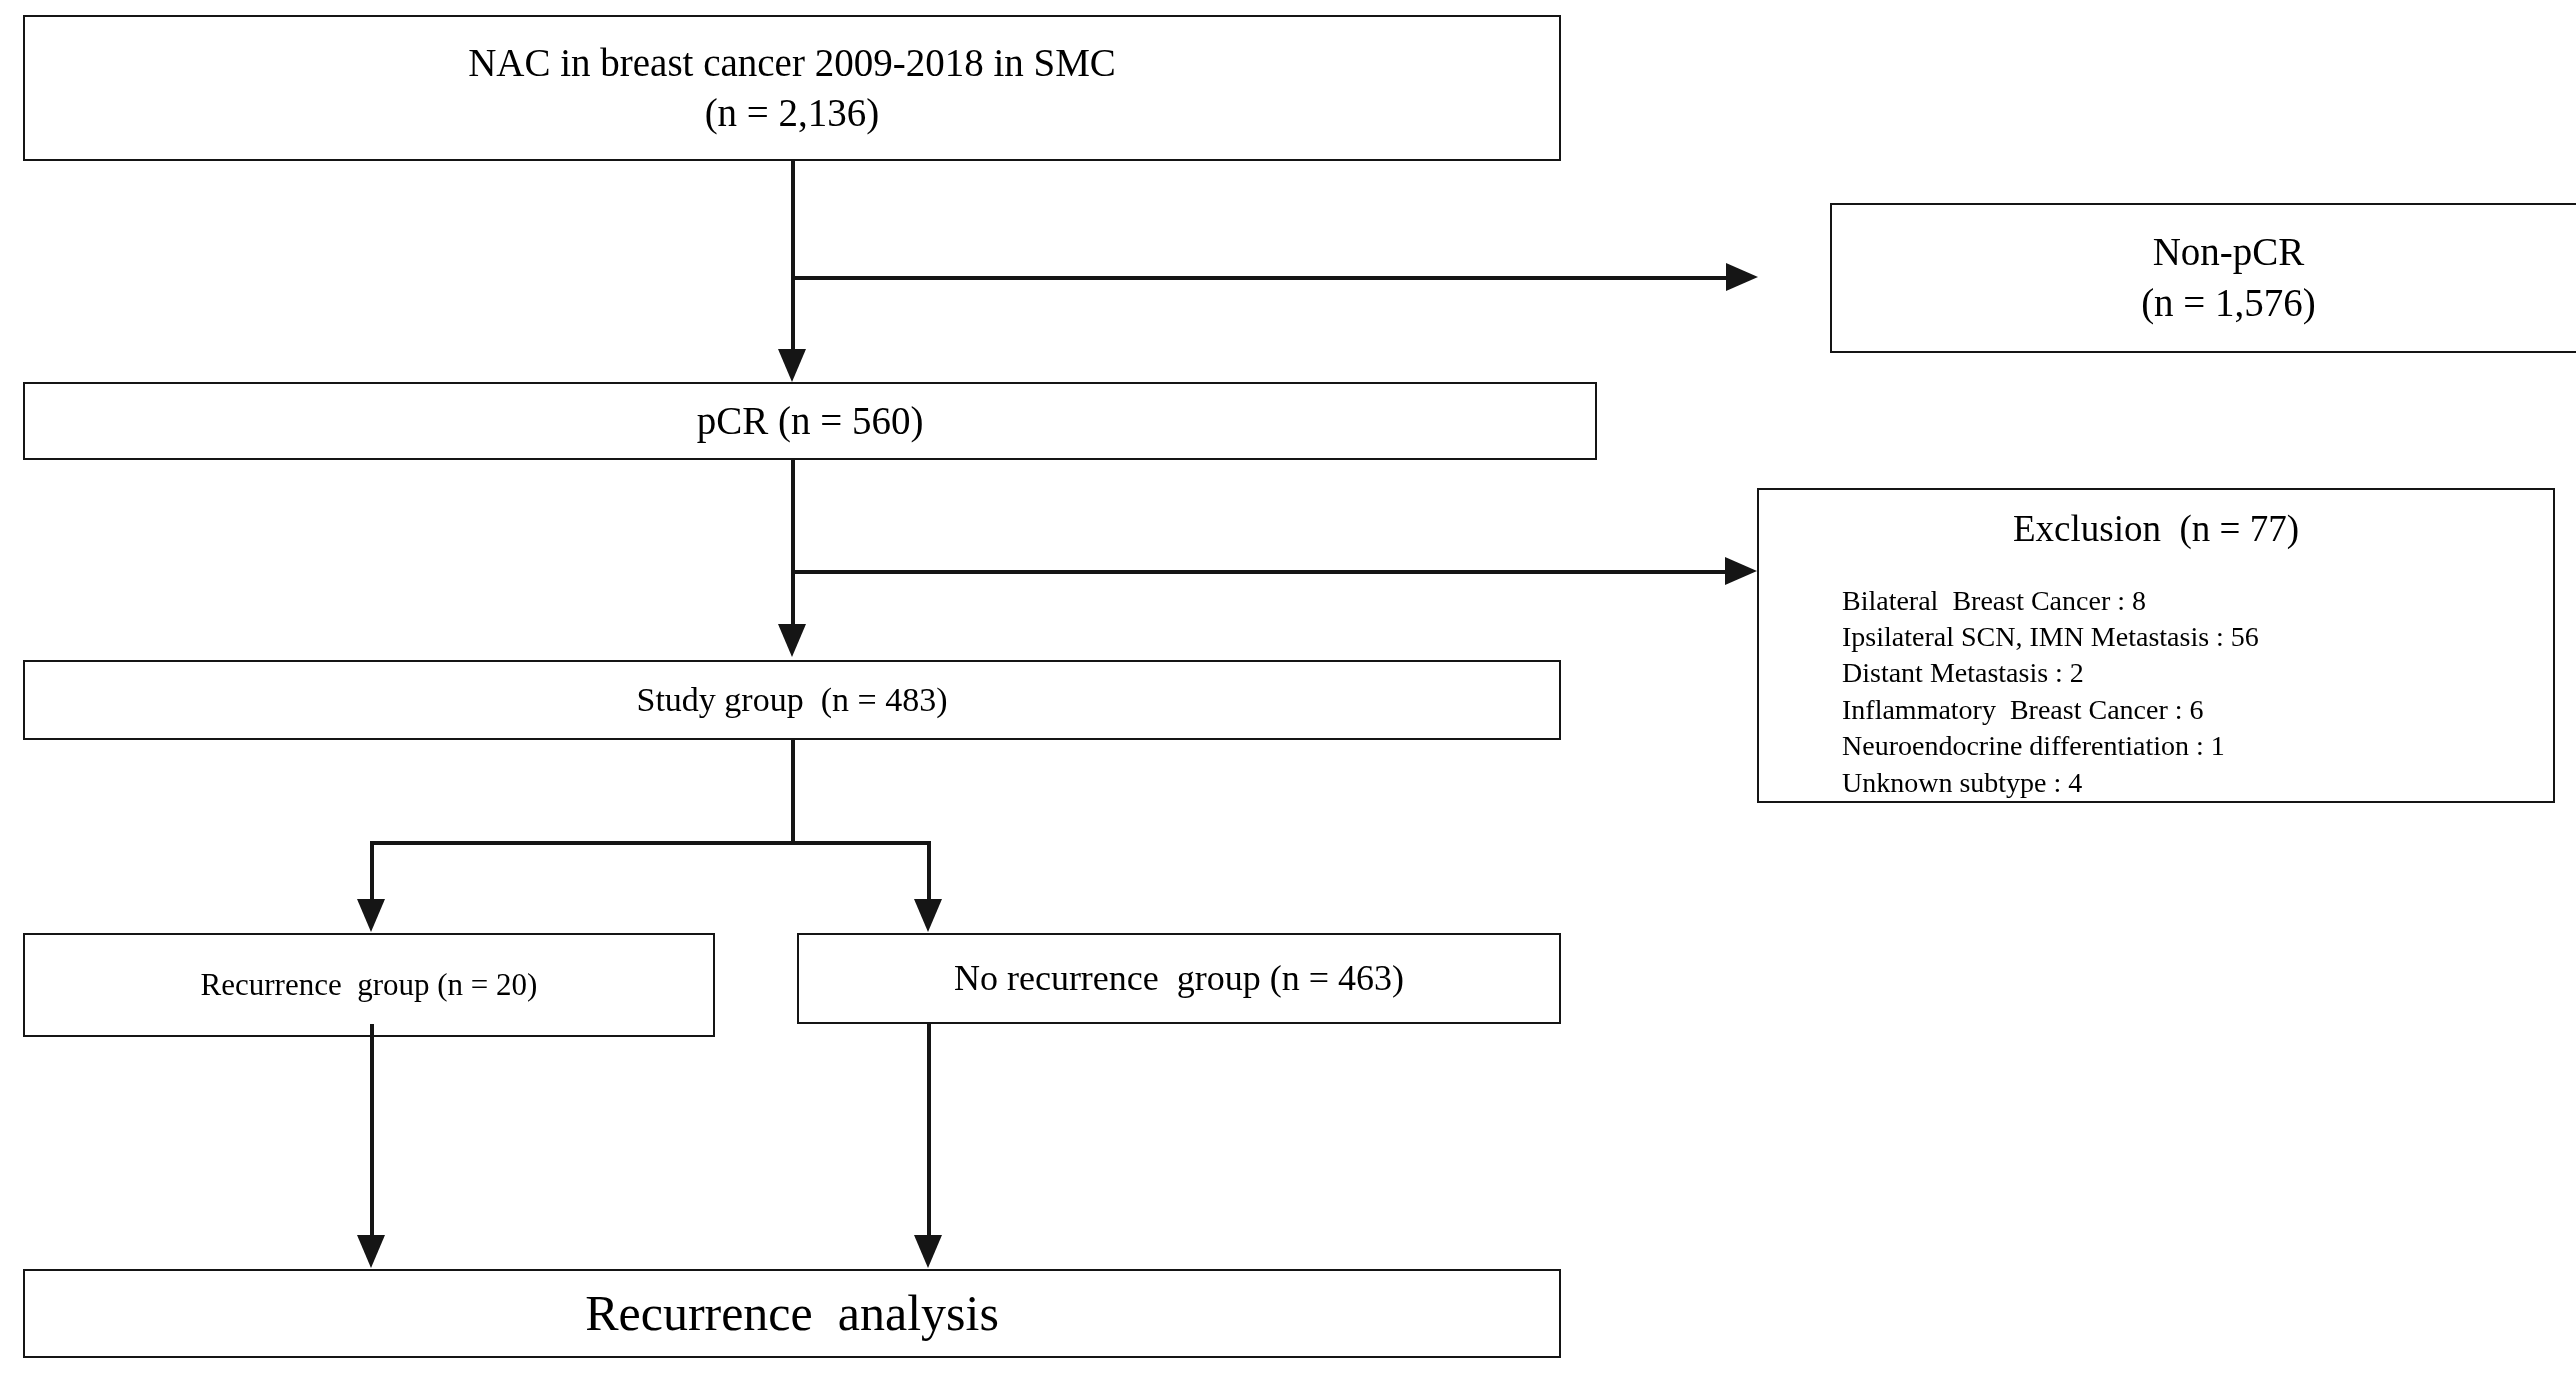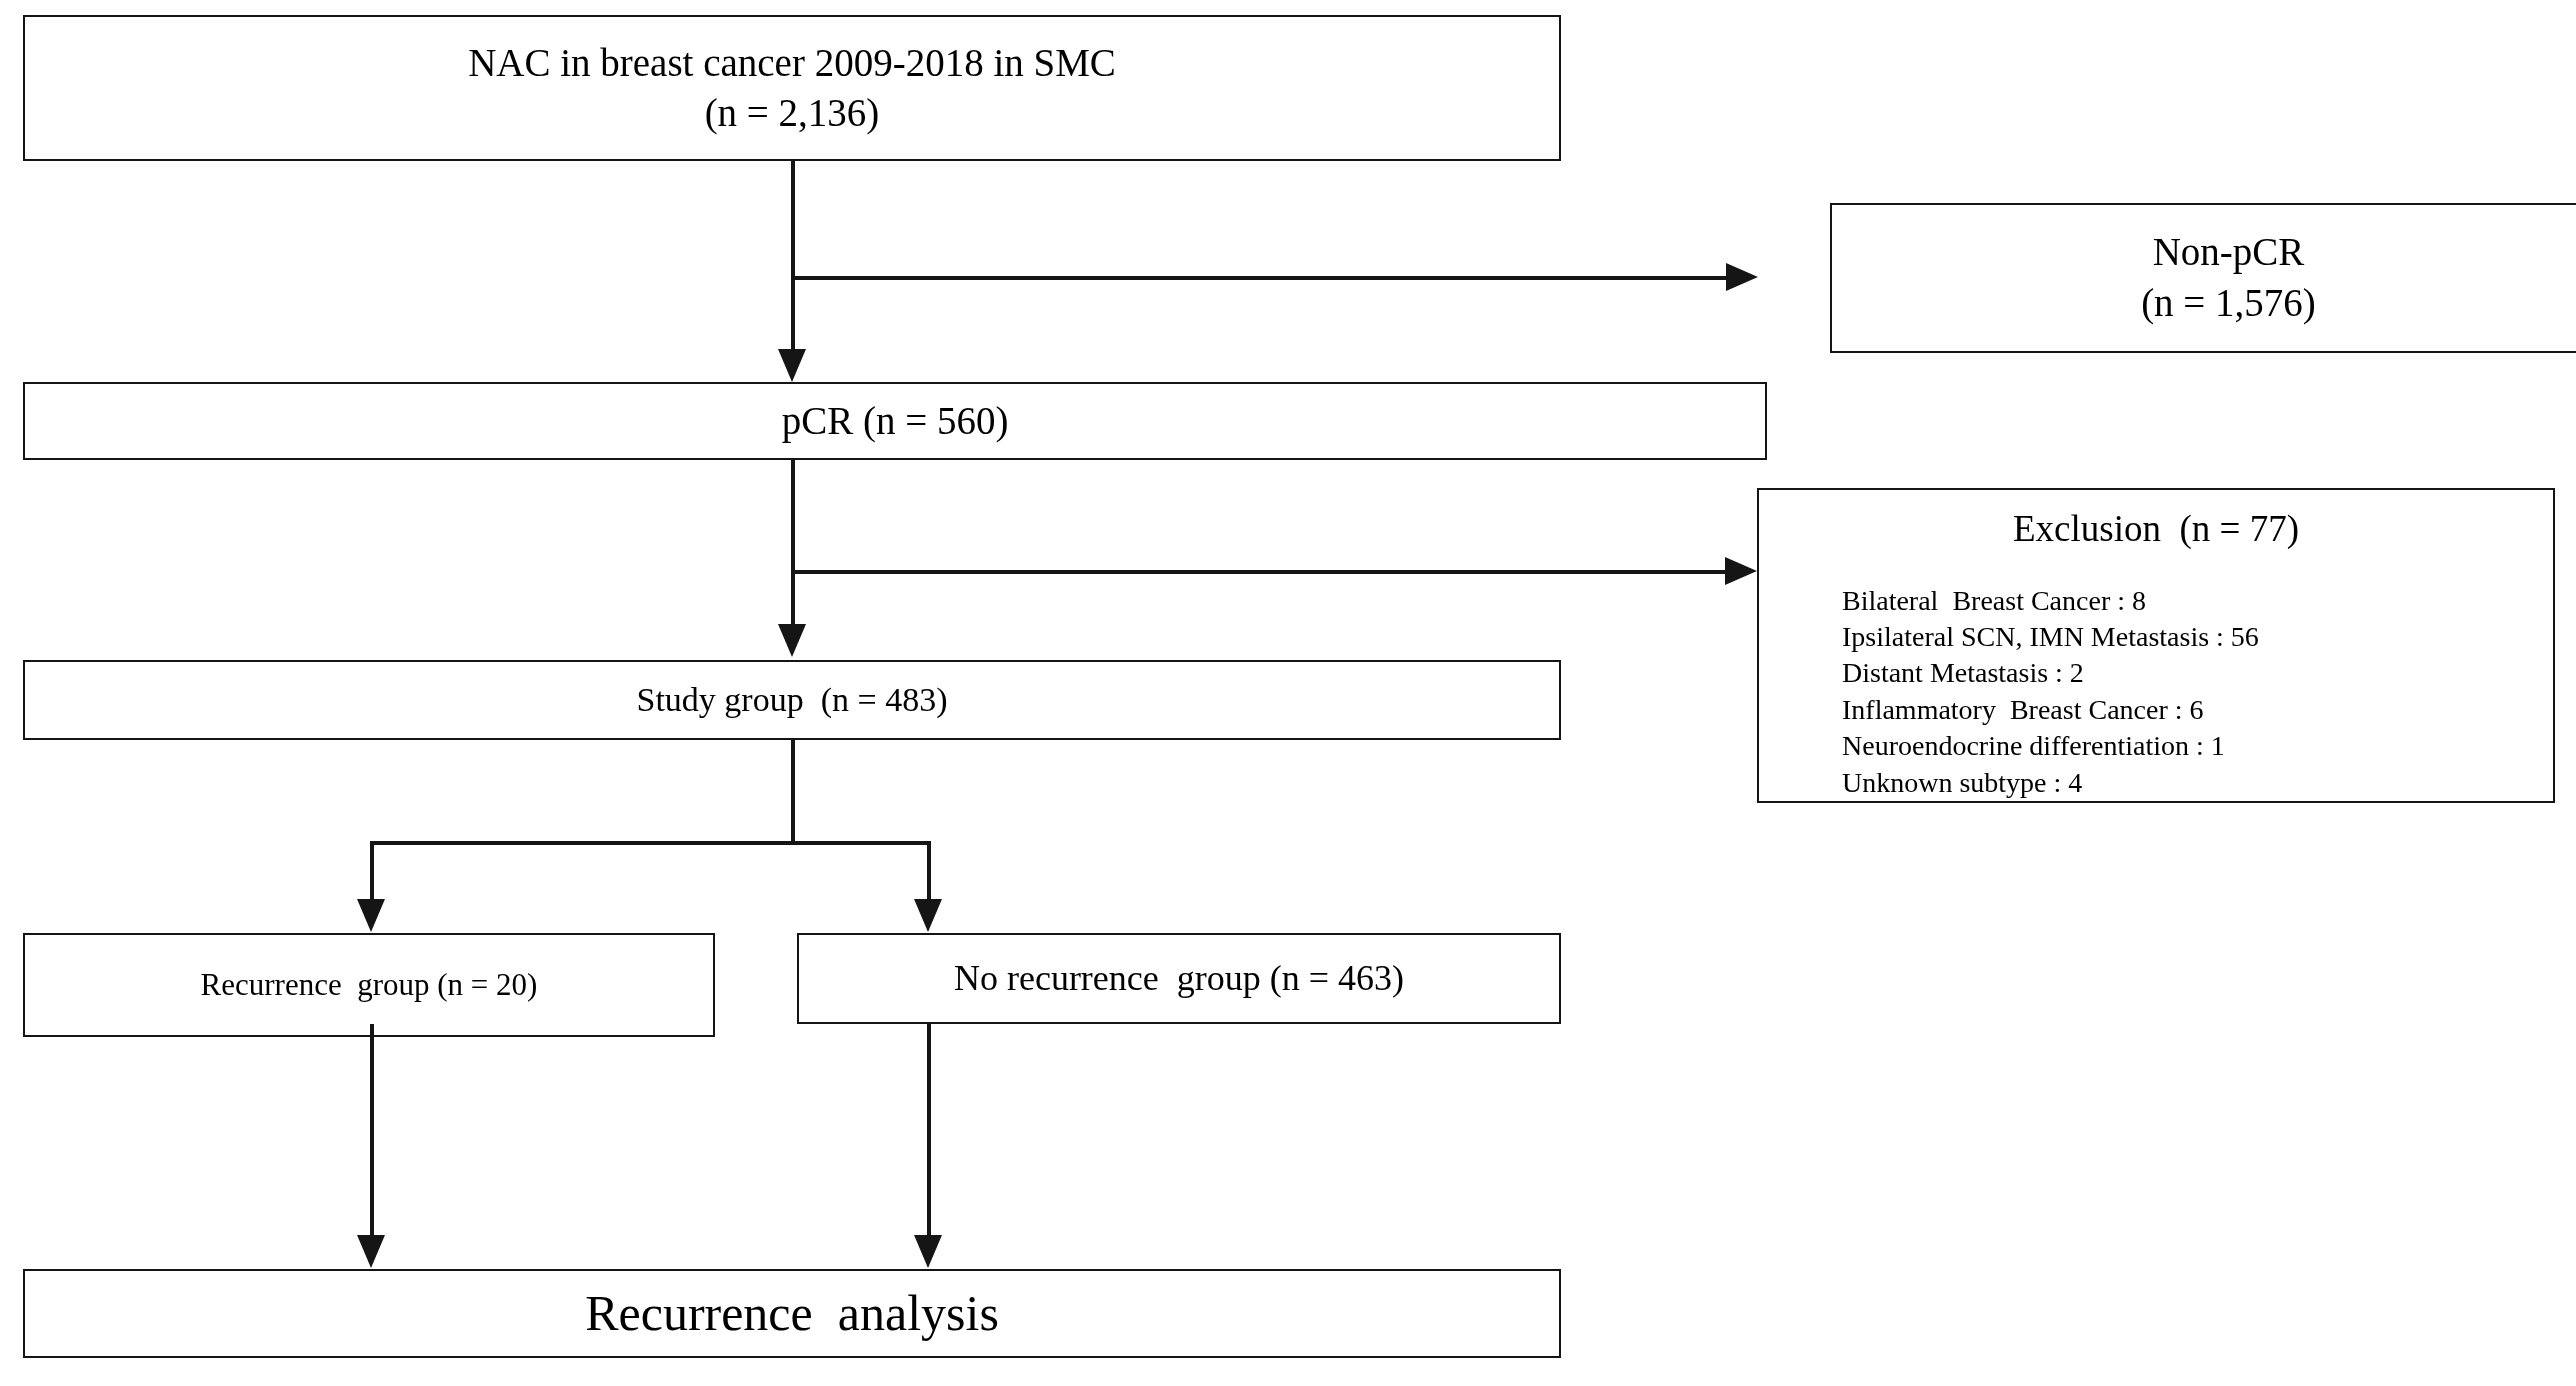--- a/index.html
+++ b/index.html
@@ -29,21 +29,21 @@
     line-height: 1.30;
   }
   .node .line {
     display: block;
     white-space: pre;
   }
 
   
   #node-source      { left: 23px;   top: 15.3px;   width: 1538px; height: 146px; font-size: 39px; }
   #node-nonpcr      { left: 1830px; top: 203px;  width: 797px; height: 150px; font-size: 39px; }
-  #node-pcr         { left: 23px;   top: 382px;  width: 1744px; height: 78px; font-size: 39px; }
+  #node-pcr         { left: 23px;   top: 382px;  width: 1574px; height: 78px; font-size: 39px; }
   #node-exclusion   { left: 1757px; top: 488px;  width: 798px; height: 315px;
                       justify-content: space-between; padding-top: 15.3px; }
   #node-study       { left: 23px;   top: 660px;  width: 1538px; height: 80px; font-size: 34px; }
   #node-recurrence  { left: 23px;   top: 933px; width: 692px;  height: 104px; font-size: 31px; }
   #node-norecur     { left: 797px; top: 933px; width: 764px; height: 91px; font-size: 36px; }
   #node-analysis    { left: 23px;   top: 1269px; width: 1538px; height: 89px; font-size: 50px; }
 
   
   .excl-title {
     font-size: 37px;

